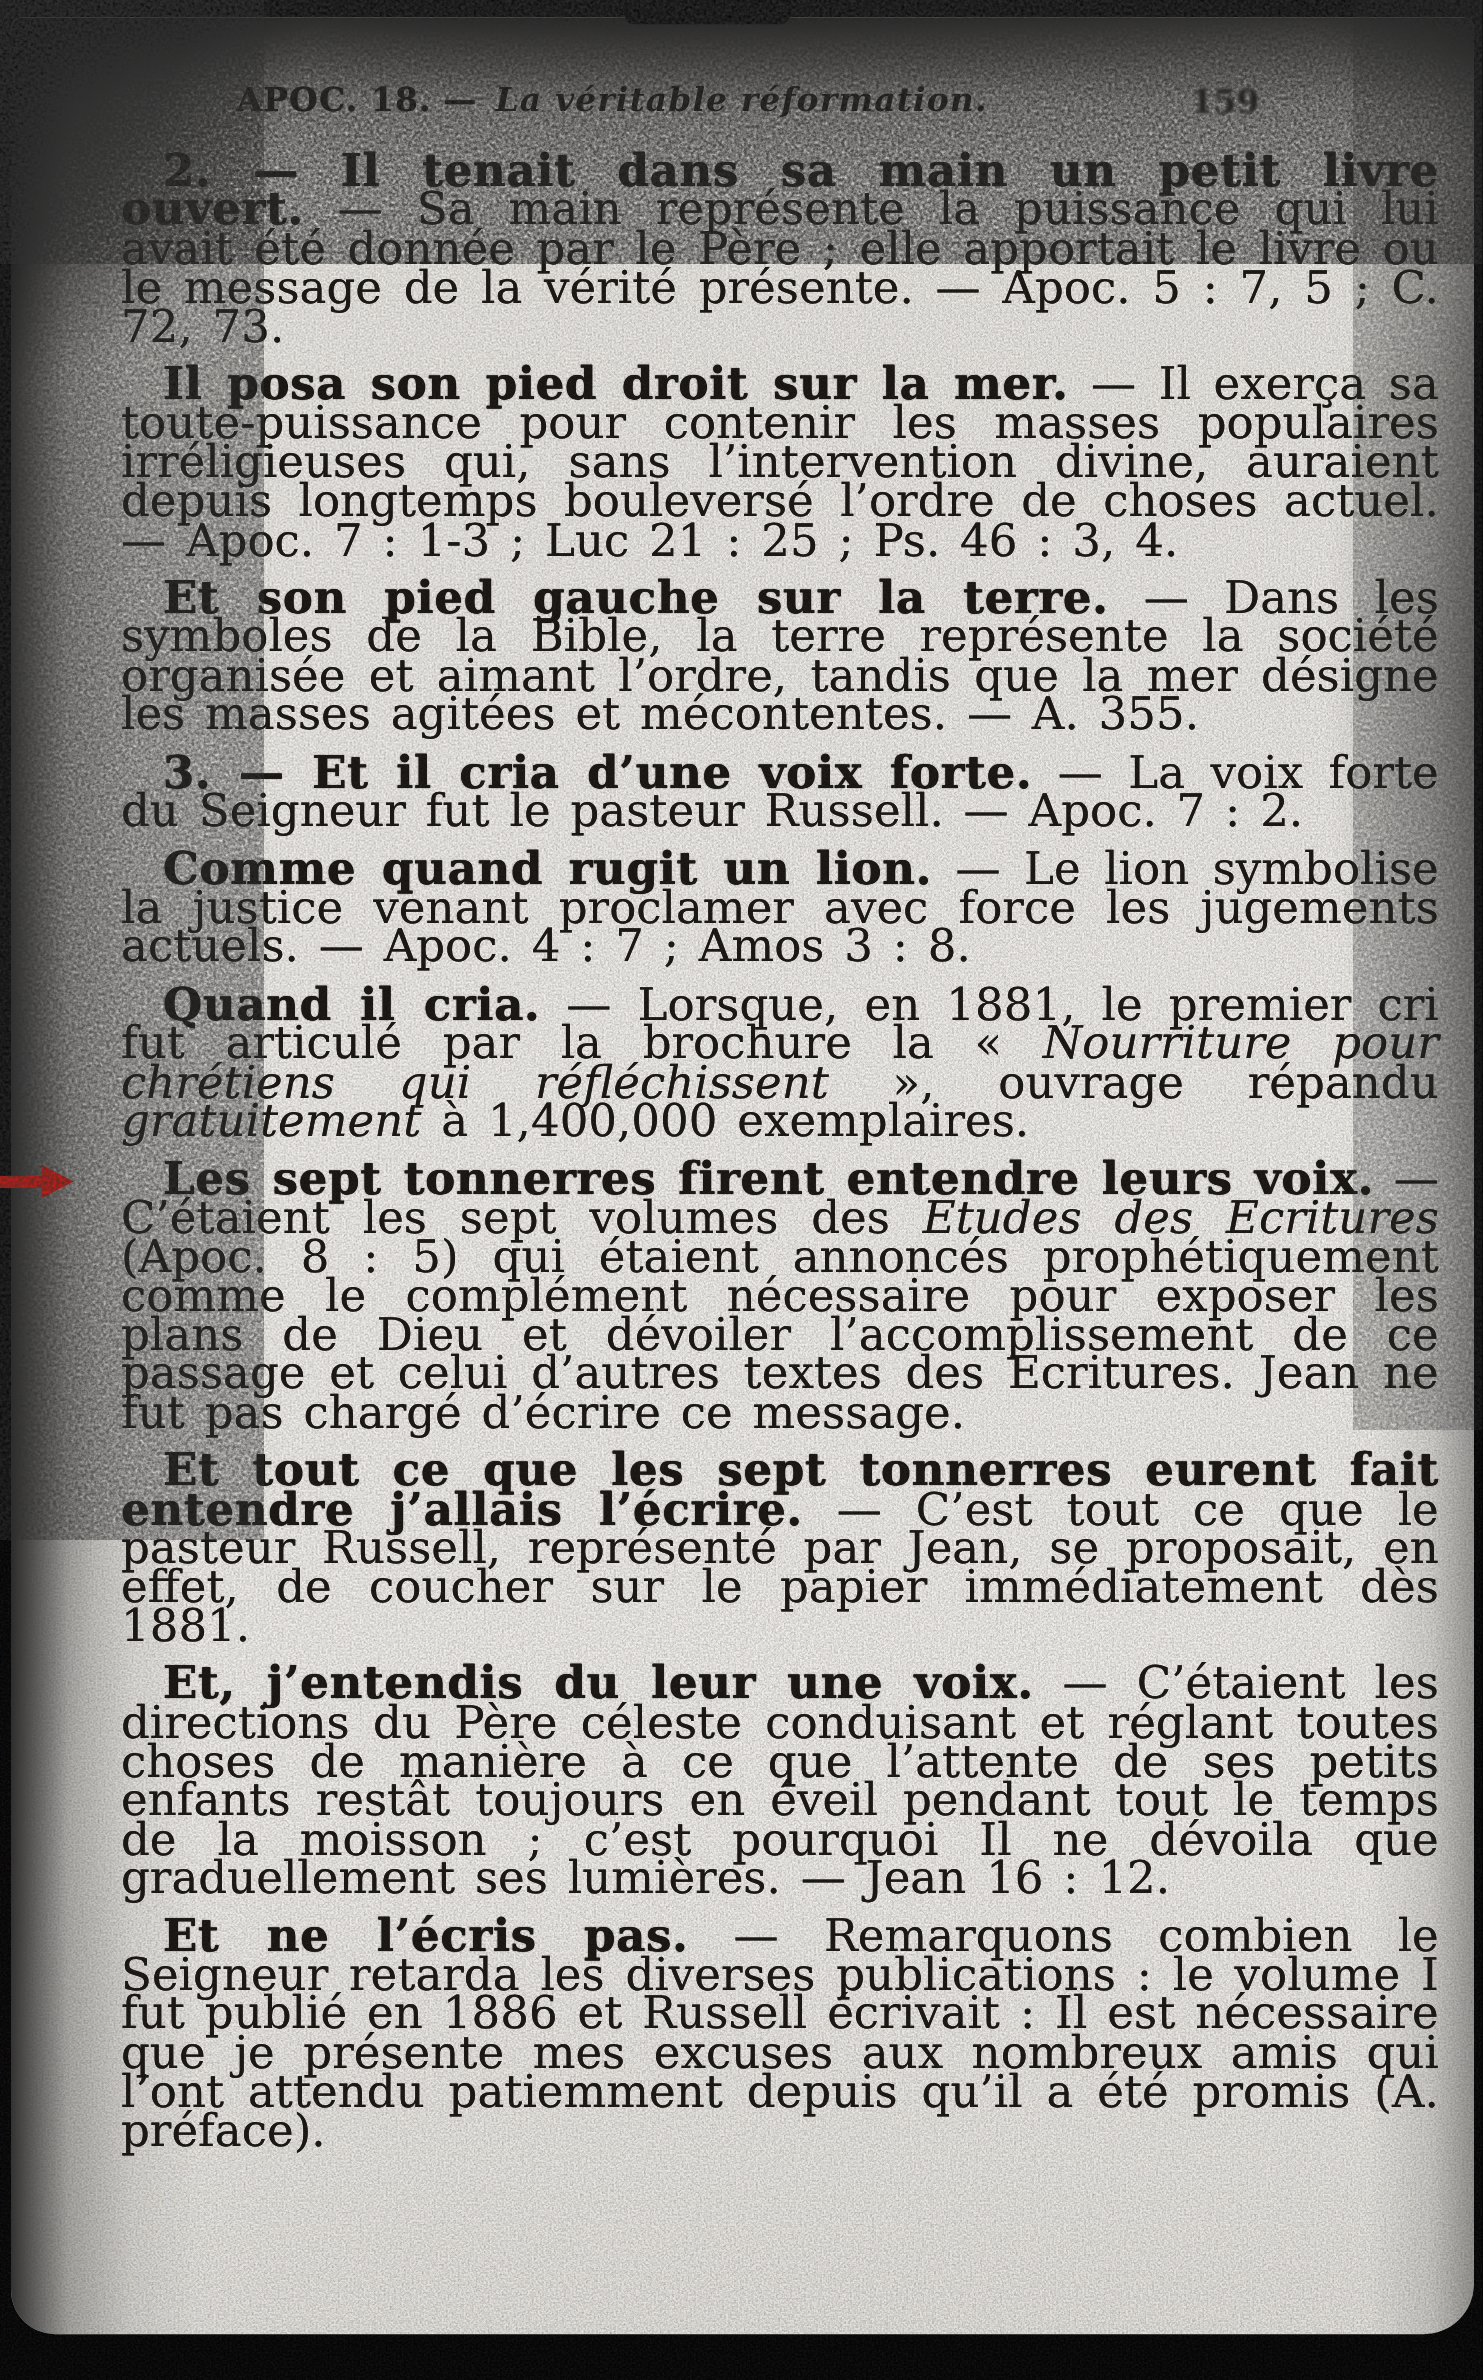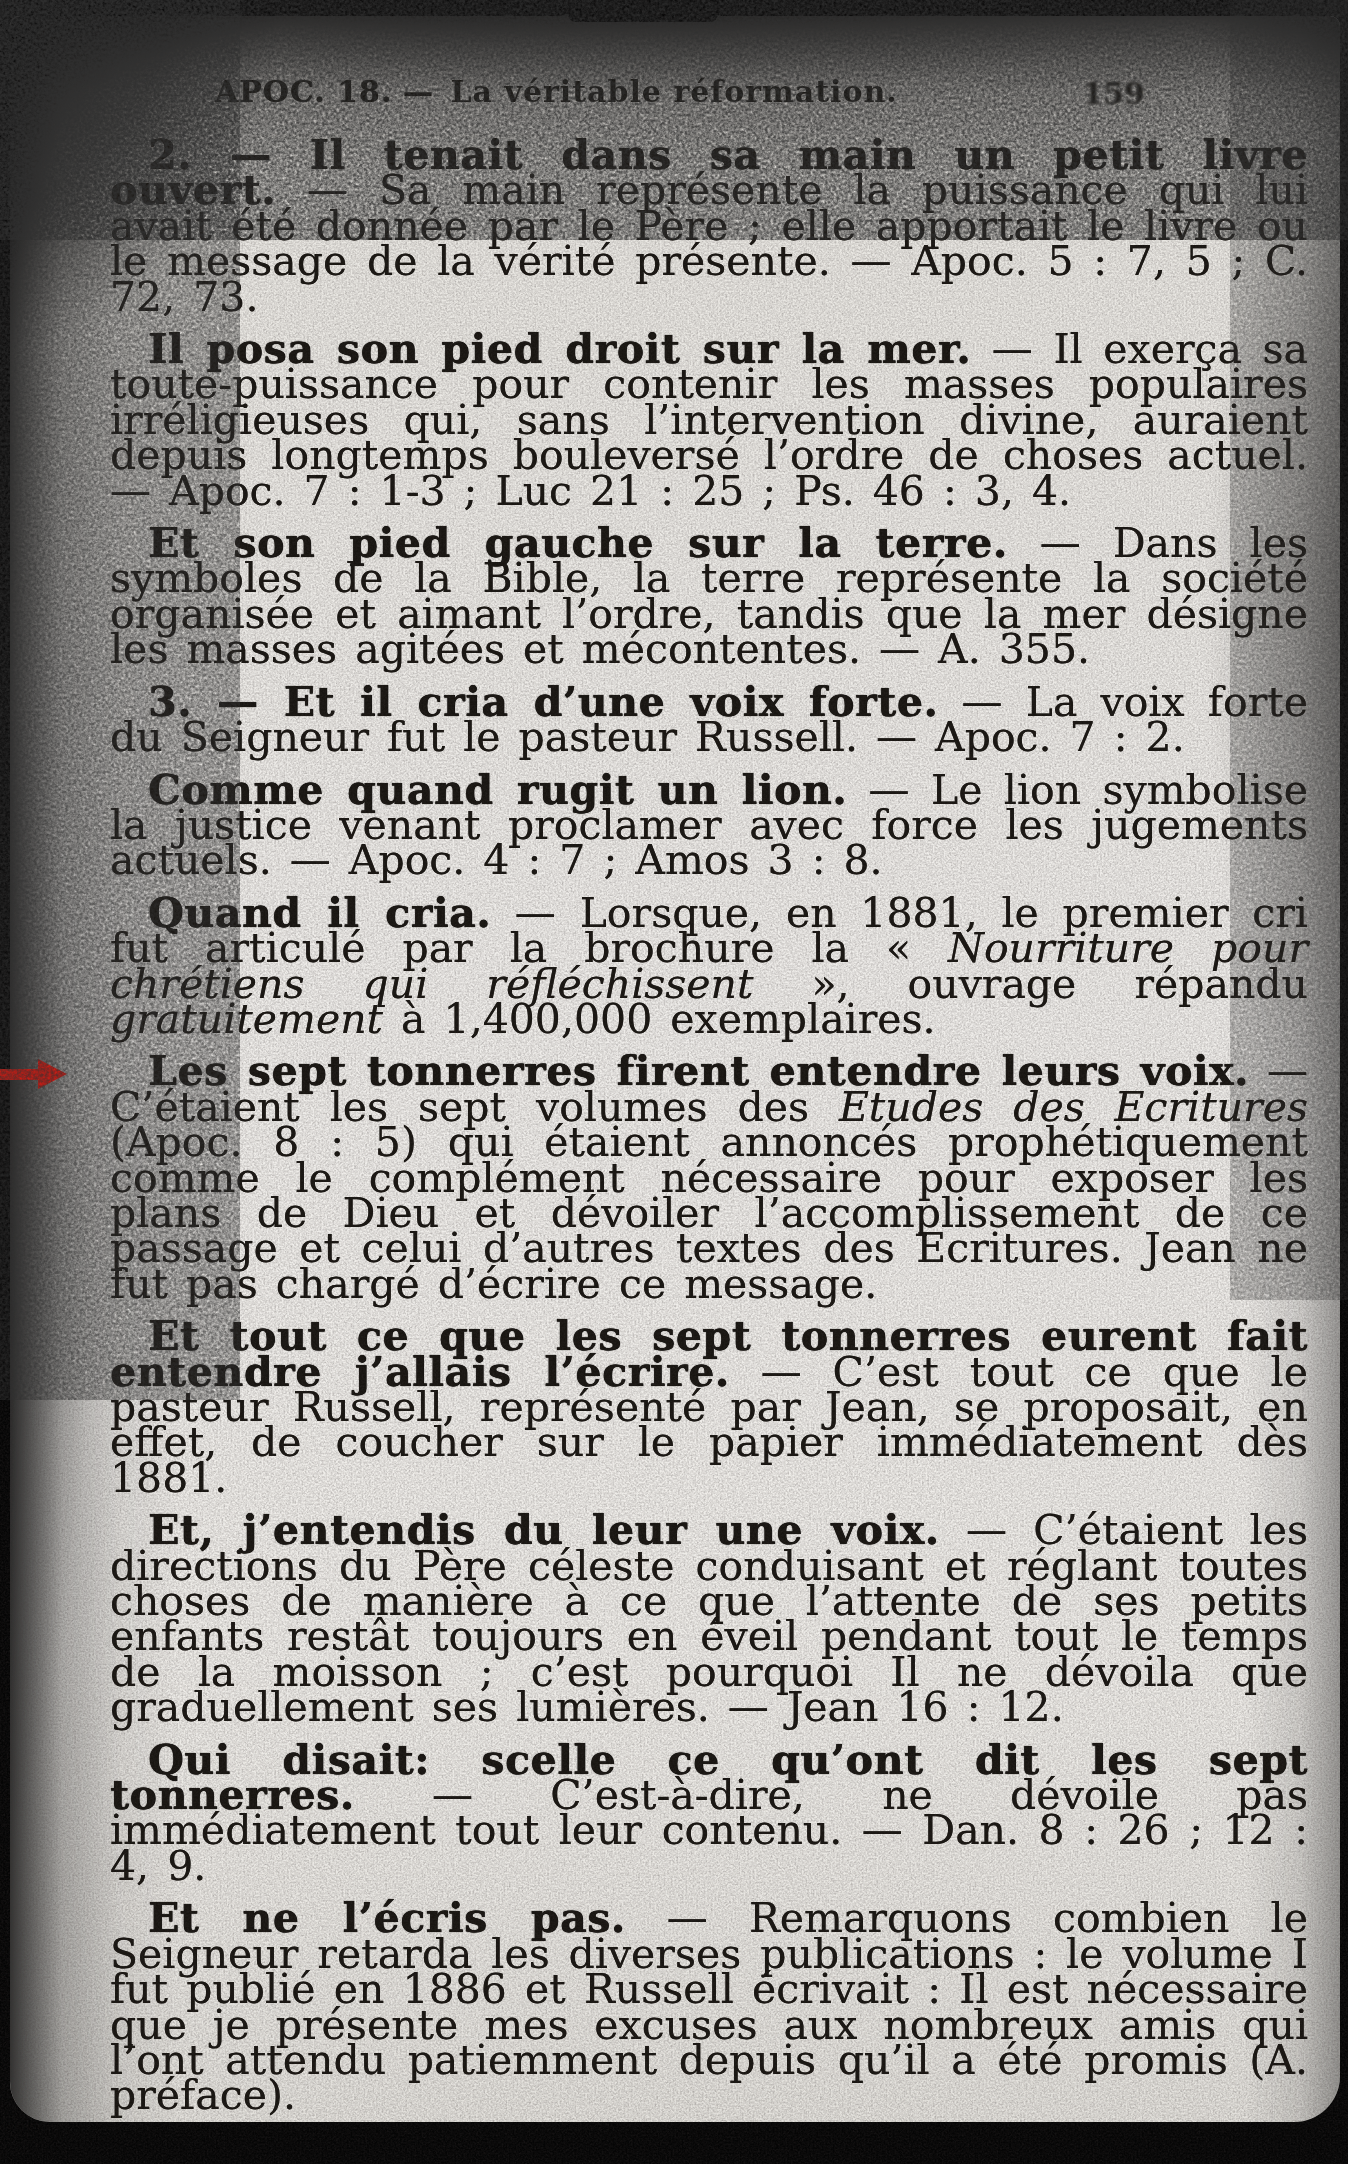--- a/index.html
+++ b/index.html
@@ -33,21 +33,21 @@
   #top-notch{position:absolute;left:568px;top:0;width:150px;height:22px;background:#030303;border-radius:0 0 8px 8px;}
 
   
   #running-header{
     position:absolute;left:100px;right:55px;top:58px;
     font-size:30px;color:#15130f;
     white-space:nowrap;
   }
   #header-line{margin-left:105px;letter-spacing:1px;}
   .hdr-bold{font-weight:bold;text-shadow:0 0 1px #15130f;}
-  .hdr-italic{font-weight:bold;margin-left:6px;}
+  .hdr-italic{font-style:italic;font-weight:bold;margin-left:6px;}
   #page-number{position:absolute;right:140px;top:2px;font-weight:bold;filter:blur(1.3px);}
 
   
   #text-block{
     position:absolute;left:100px;top:122px;width:1198px;
     font-size:41px;line-height:35.4px;color:#181511;
     text-align:justify;
     word-spacing:5px;
     text-shadow:0 0 0.6px rgba(20,16,12,0.85);
   }
@@ -99,21 +99,20 @@
       <p class="para">
         <span id="annotation-arrow">
             <span class="arrow-tail"></span>
             <span class="arrow-head"></span>
           </span><b class="lead">Les sept tonnerres firent entendre leurs voix.</b><span> — C’étaient les sept volumes des </span><span class="it">Etudes des Ecritures</span><span> (Apoc. 8 : 5) qui étaient annoncés prophétiquement comme le complément nécessaire pour exposer les plans de Dieu et dévoiler l’accomplissement de ce passage et celui d’autres textes des Ecritures. Jean ne fut pas chargé d’écrire ce message.</span></p>
 
       <p class="para"><b class="lead">Et tout ce que les sept tonnerres eurent fait entendre j’allais l’écrire.</b><span> — C’est tout ce que le pasteur Russell, représenté par Jean, se proposait, en effet, de coucher sur le papier immédiatement dès 1881.</span></p>
 
       <p class="para"><b class="lead">Et, j’entendis du leur une voix.</b><span> — C’étaient les directions du Père céleste conduisant et réglant toutes choses de manière à ce que l’attente de ses petits enfants restât toujours en éveil pendant tout le temps de la moisson ; c’est pourquoi Il ne dévoila que graduellement ses lumières. — Jean 16 : 12.</span></p>
 
-      <p class="para"><b class="lead">Qui disait: scelle ce qu’ont dit les sept tonnerres.</b><span> — C’est-à-dire, ne dévoile pas immédiatement tout leur contenu. — Dan. 8 : 26 ; 12 : 4, 9.</span></p>
 
       <p class="para"><b class="lead">Et ne l’écris pas.</b><span> — Remarquons combien le Seigneur retarda les diverses publications : le volume I fut publié en 1886 et Russell écrivait : Il est nécessaire que je présente mes excuses aux nombreux amis qui l’ont attendu patiemment depuis qu’il a été promis (A. préface).</span></p>
 
     </div>
   </div>
 
   <div id="top-notch"></div>
 
   <svg id="grain-overlay" width="1348" height="2164" xmlns="http://www.w3.org/2000/svg">
     <defs>

